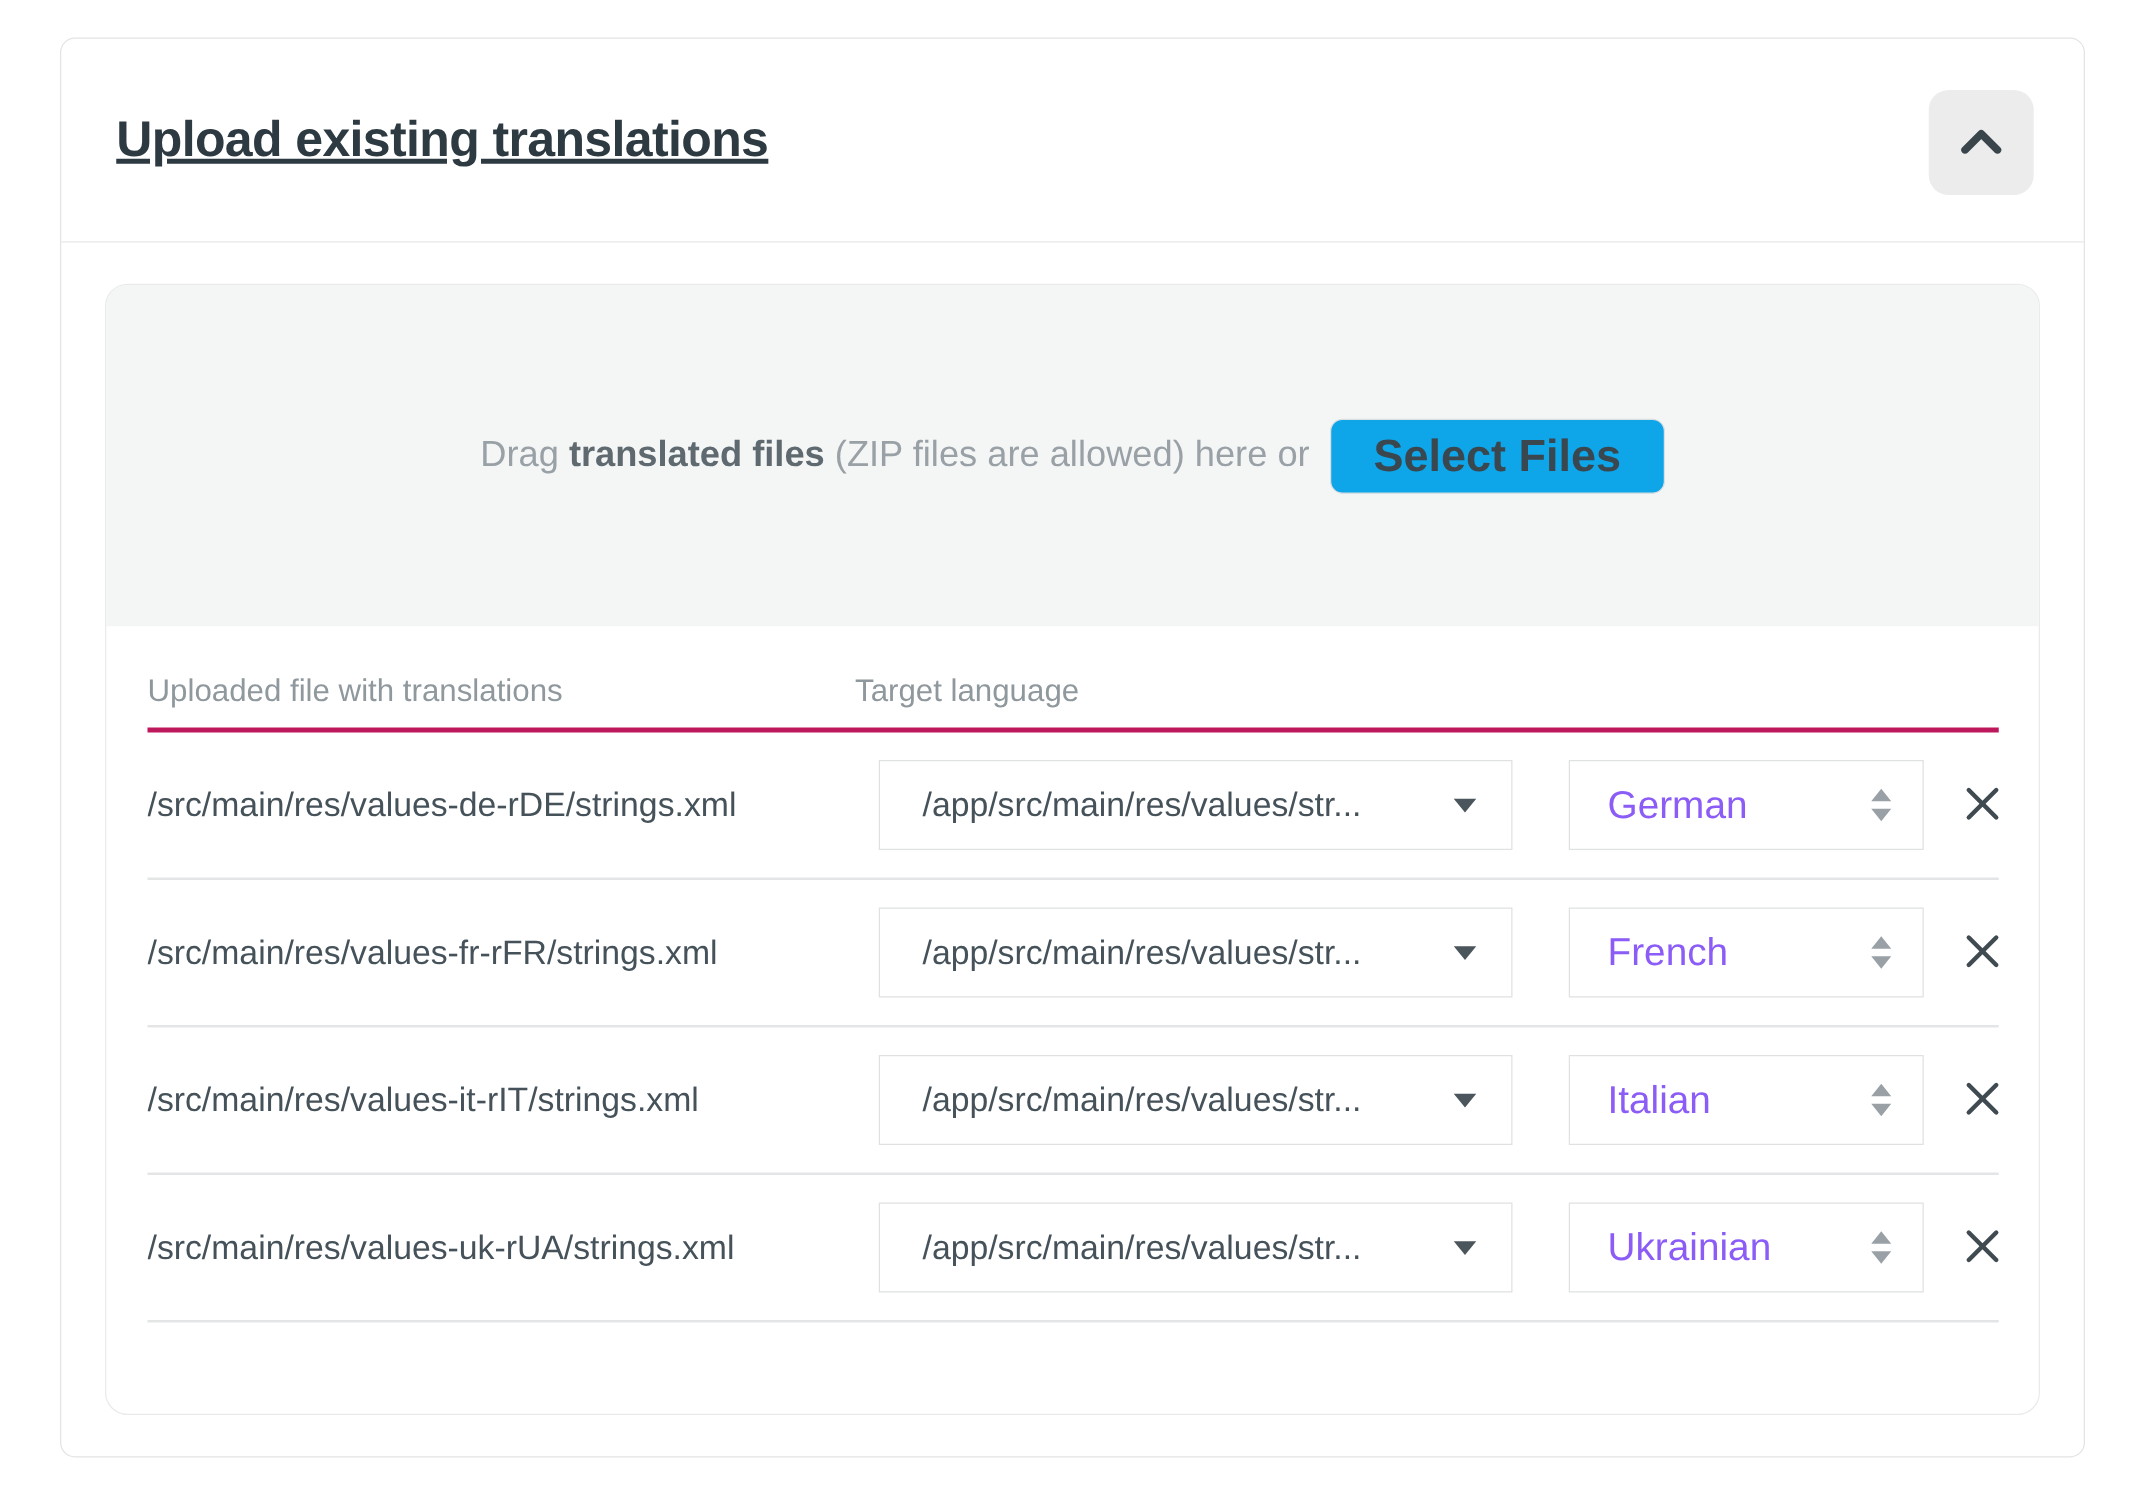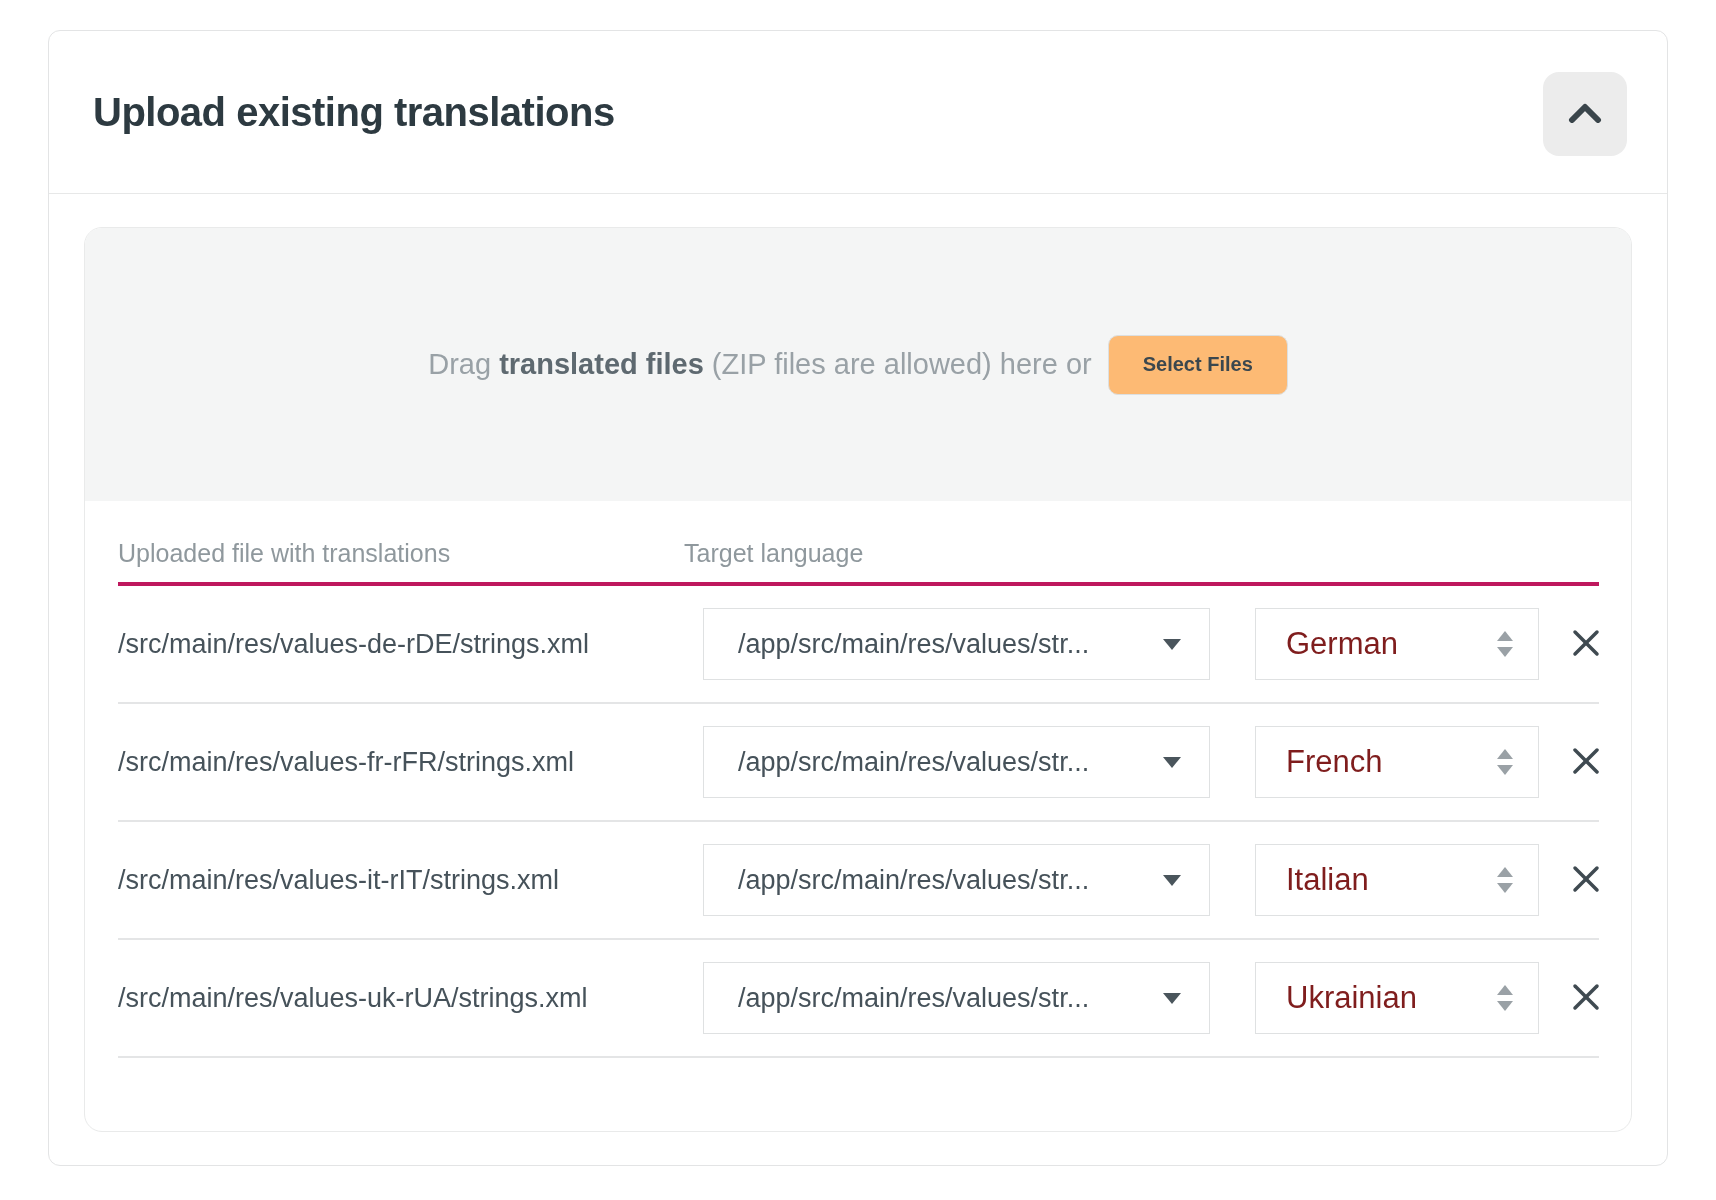--- a/index.html
+++ b/index.html
@@ -23,20 +23,21 @@
     display: flex;
     align-items: center;
     padding-left: 44px;
     border-bottom: 1px solid #e7e8e8;
   }
   .card-title {
     font-size: 40px;
     font-weight: 700;
     color: #2d3a41;
     letter-spacing: -0.5px;
+    text-decoration: underline;
   }
   .collapse-btn {
     position: absolute;
     right: 40px; top: 41px;
     width: 84px; height: 84px;
     background: #ececec;
     border: none;
     border-radius: 16px;
     display: flex; align-items: center; justify-content: center;
     cursor: pointer;
@@ -63,25 +64,25 @@
     color: #99a1a6;
     white-space: nowrap;
   }
   .drop-text b {
     color: #5e6970;
     font-weight: 700;
   }
   .select-files-btn {
     height: 60px;
     padding: 0 34px;
-    background: #fdba74;
+    background: #0ea5e9;
     border: 1px solid #dcdfe0;
     border-radius: 10px;
     font-family: inherit;
-    font-size: 20px;
+    font-size: 36px;
     font-weight: 600;
     color: #3b474e;
     cursor: pointer;
     white-space: nowrap;
   }
   .table-head {
     display: grid;
     grid-template-columns: 566px 533px 284px 1fr;
     align-items: end;
     margin: 0 32px 0 33px;
@@ -127,21 +128,21 @@
     width: 507px;
     padding: 0 60px 0 34px;
     font-size: 27px;
     color: #46525a;
     white-space: nowrap;
   }
   .lang-select {
     width: 284px;
     padding: 0 56px 0 30px;
     font-size: 31px;
-    color: #7f1d1d;
+    color: #8b5cf6;
     white-space: nowrap;
   }
   .caret-down {
     position: absolute;
     right: 28px; top: 50%;
     margin-top: -5px;
     width: 0; height: 0;
     border-left: 9px solid transparent;
     border-right: 9px solid transparent;
     border-top: 11px solid #4a555c;

